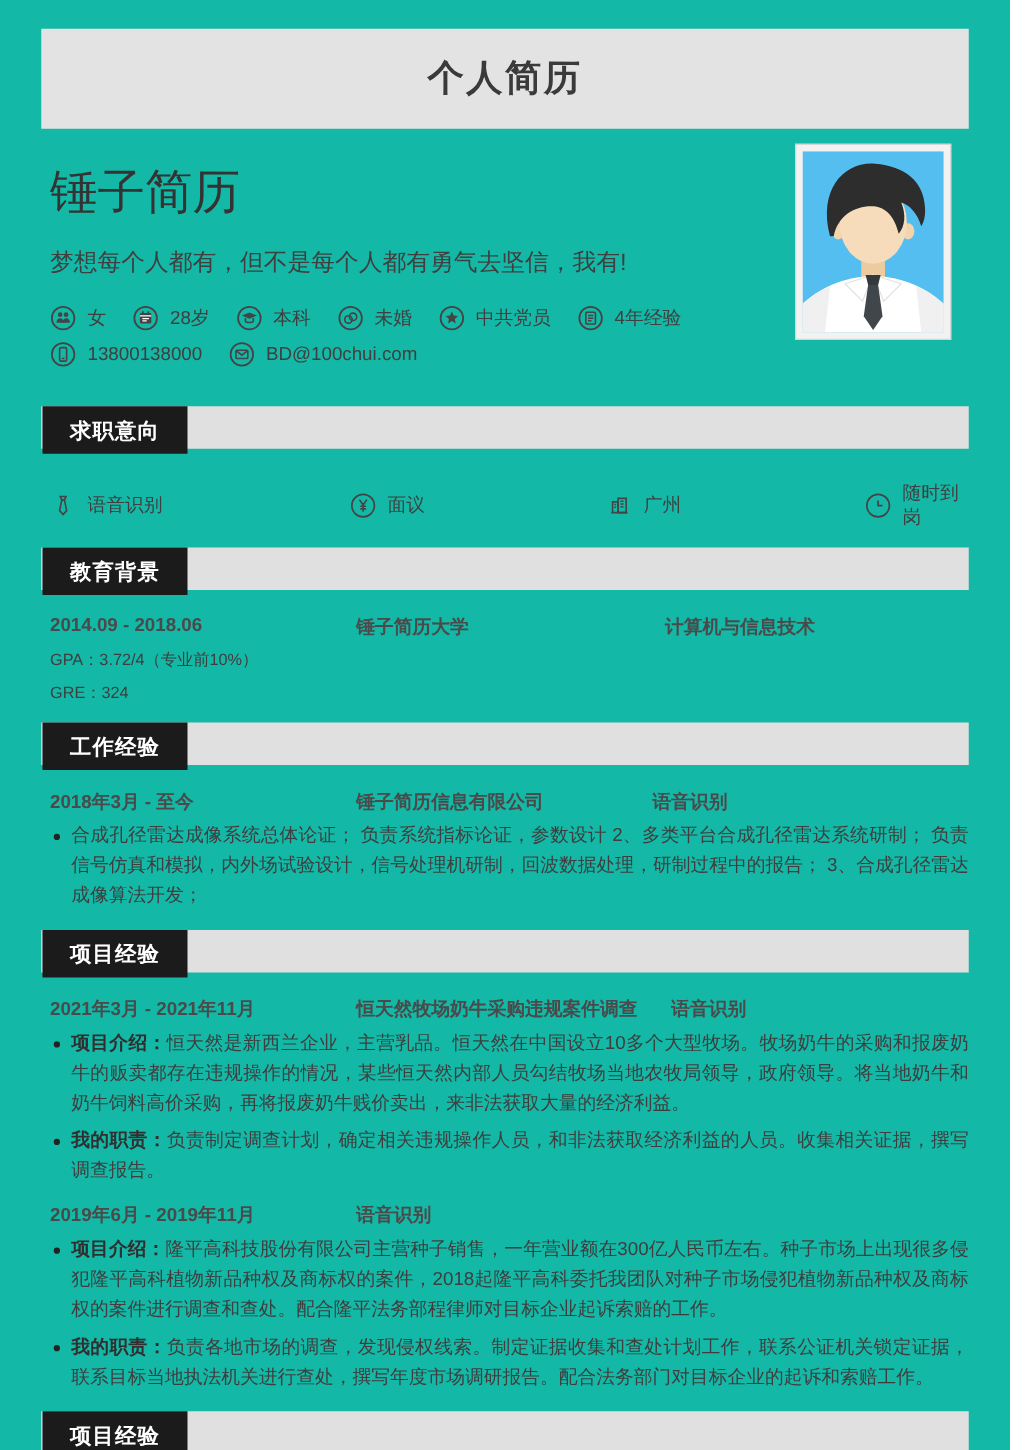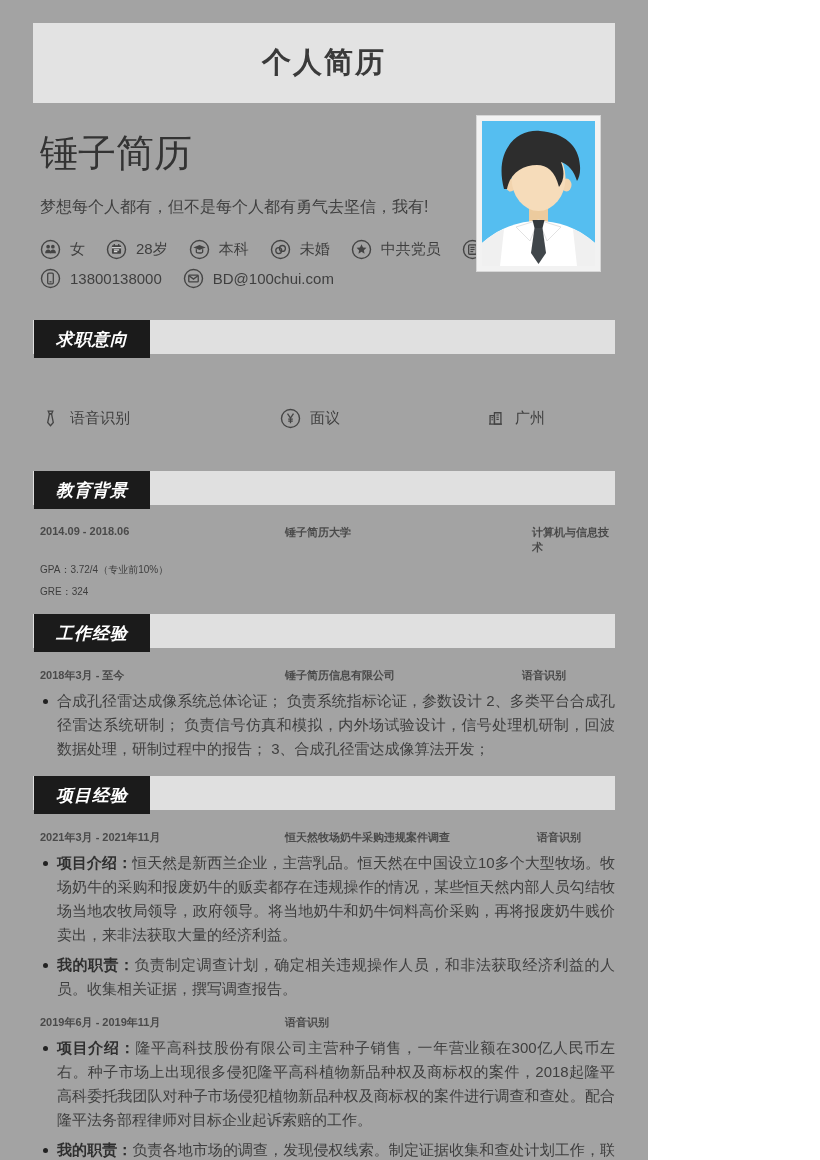--- a/index.html
+++ b/index.html
@@ -1,44 +1,44 @@
 <!DOCTYPE html>
 <html><head>
 <meta charset="utf-8">
 <style>
   html,body{margin:0;padding:0;background:#fff;}
-  .page{position:relative;width:648px;height:1160px;background:#a3a3a3;overflow:hidden;
+  .page{position:relative;width:808px;height:1160px;background:#14b8a6;overflow:hidden;
         font-family:"Liberation Sans","DejaVu Sans",sans-serif;color:#3e3e3e;}
   
   .title-bar{margin:23px 33px 0;height:80px;background:#e3e3e3;display:flex;align-items:center;justify-content:center;}
   .title-bar span{font-size:29px;font-weight:bold;color:#3a3a3a;letter-spacing:2px;}
   .content{margin:0 33px;}
   
   .name{margin:25px 0 0 7px;font-size:38px;font-weight:400;color:#333;}
-  .tagline{margin:18px 0 0 7px;font-size:16px;color:#3f3f3f;}
+  .tagline{margin:18px 0 0 7px;font-size:19px;color:#3f3f3f;}
   .info-list{margin:20px 0 0 7px;display:flex;flex-wrap:wrap;column-gap:21px;row-gap:7px;max-width:630px;}
   .info-item{display:flex;align-items:center;gap:9px;font-size:15px;color:#3f3f3f;height:22px;}
   .ci{width:21px;height:21px;flex:none;display:block;}
   .ci *{vector-effect:non-scaling-stroke;}
   
   .photo{position:absolute;top:115px;right:47px;width:125px;height:157px;background:#f2f2f2;
          border:1px solid #d6d6d6;box-sizing:border-box;padding:5px;}
   .photo svg{display:block;width:113px;height:145px;}
   
   .sec{position:relative;height:38px;}
   .sec-bg{position:absolute;left:0;top:0;right:0;height:34px;background:#e0e0e0;}
   .sec-label{position:absolute;left:1px;top:0;height:38px;min-width:66px;background:#1b1b1b;color:#fff;
              display:flex;align-items:center;justify-content:flex-start;padding:0 22px;
-             font-size:17px;font-weight:bold;letter-spacing:1px;font-style:italic;}
-  
-  .row3{display:grid;margin-left:7px;font-size:11px;font-weight:bold;color:#4a4a4a;}
+             font-size:17px;font-weight:bold;letter-spacing:1px;}
+  
+  .row3{display:grid;margin-left:7px;font-size:15px;font-weight:bold;color:#4a4a4a;}
   .edu-cols{grid-template-columns:245px 247px 1fr;}
   .work-cols{grid-template-columns:245px 237px 1fr;}
   .proj-cols{grid-template-columns:245px 252px 1fr;}
-  .plain{margin:8px 0 0 7px;font-size:10px;color:#3e3e3e;}
+  .plain{margin:8px 0 0 7px;font-size:13px;color:#3e3e3e;}
   .bullets{margin-left:7px;}
   .bullet{position:relative;padding-left:17px;margin-top:6px;font-size:15px;line-height:24px;
           color:#3e3e3e;text-align:justify;}
   .bullet::before{content:"";position:absolute;left:3px;top:10px;width:5px;height:5px;border-radius:50%;background:#222;}
   .blabel{font-weight:bold;color:#2f2f2f;}
   
   .intent-row{display:grid;grid-template-columns:240px 205px 207px 1fr;margin:22px 0 0 7px;}
   .intent-item{display:flex;align-items:center;gap:9px;font-size:15px;color:#3f3f3f;}
   
   .mt-intent{margin-top:31px;}

